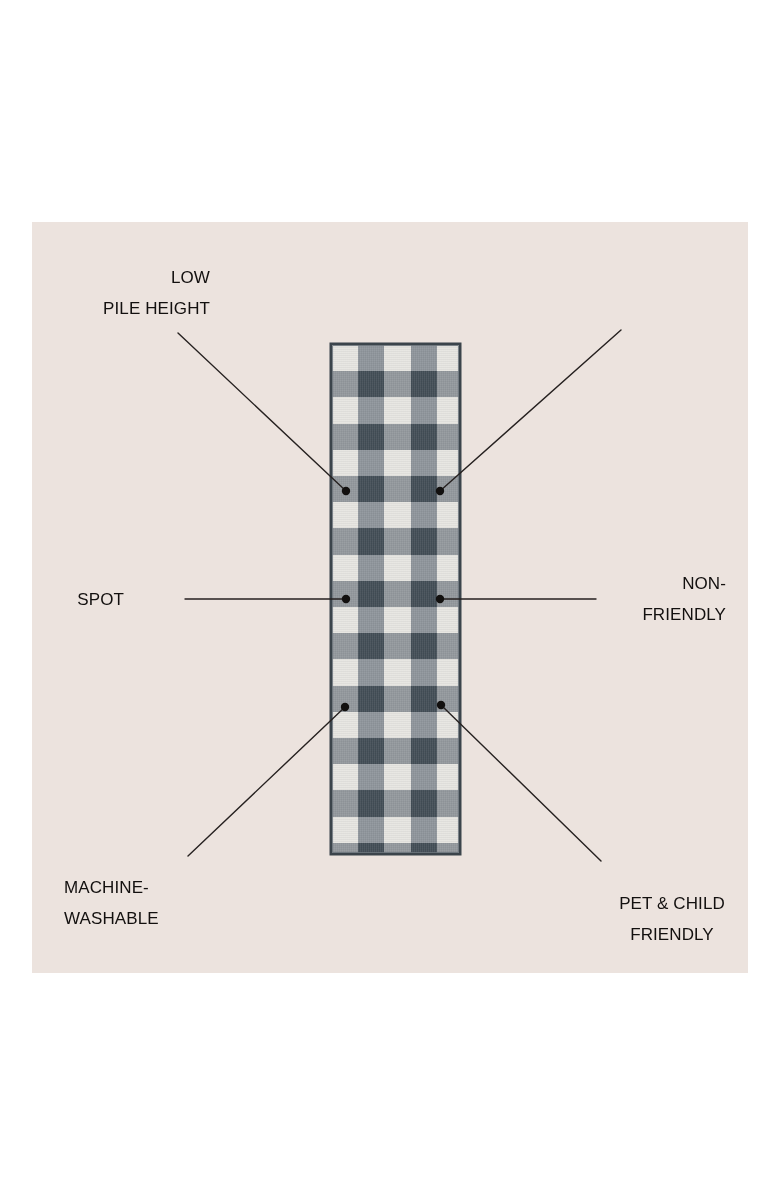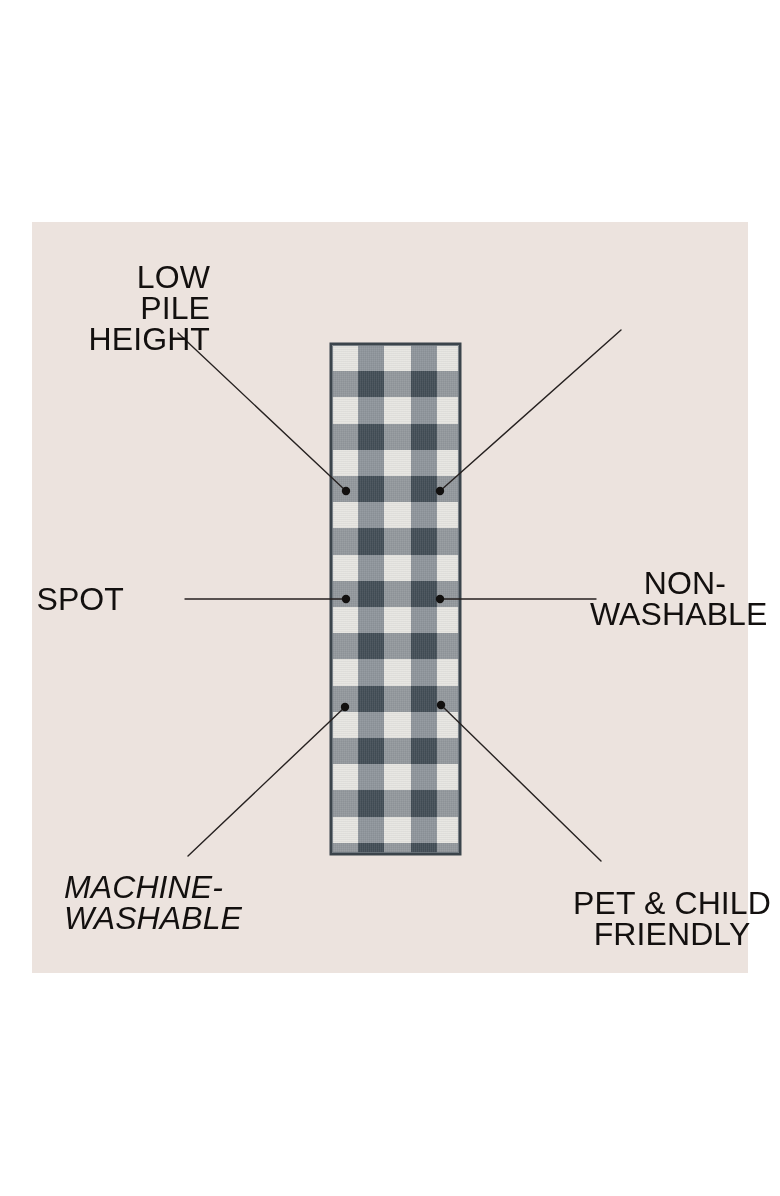--- a/index.html
+++ b/index.html
@@ -44,21 +44,21 @@
     width: 780px;
     height: 1196px;
     pointer-events: none;
   }
 
   
   .label {
     position: absolute;
     color: #13100f;
     font-family: "Liberation Sans", sans-serif;
-    font-size: 32px;
+    font-size: 17px;
     line-height: 31px;
     letter-spacing: 0.1px;
     white-space: pre-line;
     font-weight: 400;
   }
   .label.right  { text-align: right; }
   .label.left   { text-align: left; }
   .label.center { text-align: center; margin-top: 16px; }
 
   #label-low-pile-height {
@@ -73,21 +73,20 @@
     left: 10px;  top: 584px;  width: 114px;
     text-align: right;
   }
   #label-non-shedding {
     left: 590px; top: 568px;  width: 136px;
     text-align: right;
   }
   #label-machine-washable {
     left: 64px;  top: 872px;  width: 240px;
     text-align: left;
-    font-style: italic;
   }
   #label-pet-child-friendly {
     left: 568px; top: 872px;  width: 208px;
     text-align: center;
   }
 </style>
 </head>
 <body>
 
 <div id="stage" style="width: 780px; height: 1196px; background: rgb(255, 255, 255);">
@@ -498,21 +497,21 @@
       </g>
   </svg>
 
   <div class="label right" id="label-low-pile-height">LOW
 PILE HEIGHT</div>
 
 
   <div class="label right" id="label-soft">SPOT</div>
 
   <div class="label right" id="label-non-shedding">NON-
-WASHABLE</div>
+FRIENDLY</div>
 
   <div class="label left" id="label-machine-washable">MACHINE-
 WASHABLE</div>
 
   <div class="label center" id="label-pet-child-friendly">PET &amp; CHILD
 FRIENDLY</div>
 
 </div>
 
 </body></html>

